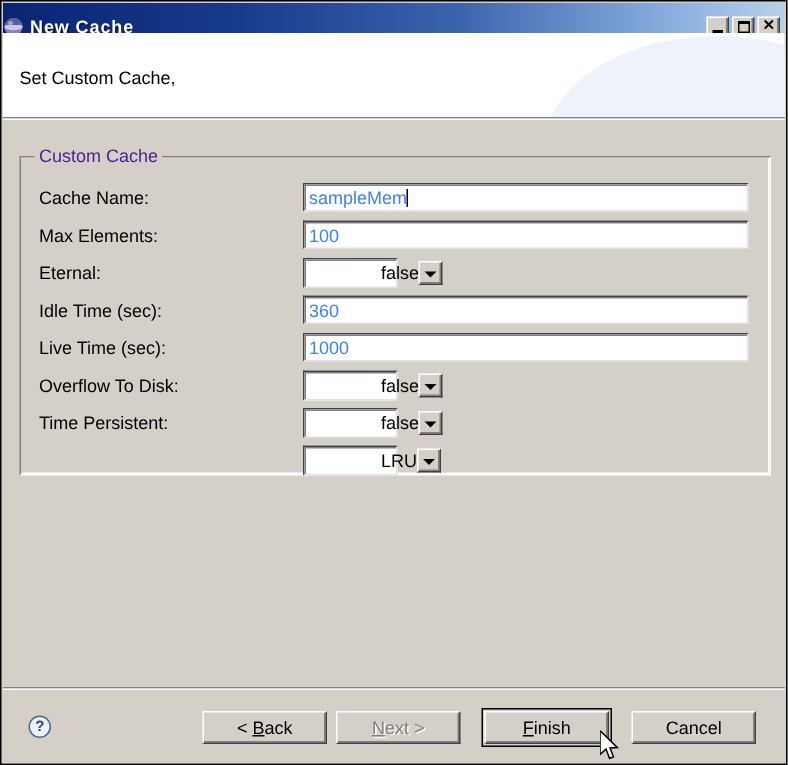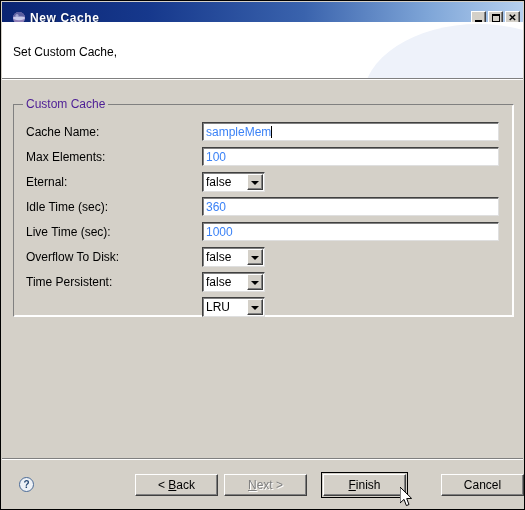--- a/index.html
+++ b/index.html
@@ -22,21 +22,21 @@
   }
   
   .titlebar {
     position: absolute;
     left: 1px; top: 1px;
     width: 521px; height: 32px;
     background: linear-gradient(to right, #0a2472 0%, #16388c 28%, #3a63ad 58%, #7fa6d8 82%, #b6d0ef 100%);
     display: flex;
     align-items: center;
     box-sizing: border-box;
-    padding-left: 10px;
+    padding-left: 0;
   }
   .title-icon {
     width: 14px; height: 14px;
     margin-right: 4px;
     flex: 0 0 auto;
     position: relative;
   }
   .title-text {
     color: #ffffff;
     font-size: 12px;
@@ -210,20 +210,21 @@
     box-sizing: border-box;
     background: #ffffff;
     border-top: 1px solid #404040;
     border-left: 1px solid #404040;
     border-right: 1px solid #dfdfdf;
     border-bottom: 1px solid #dfdfdf;
     box-shadow: inset 1px 1px 0 #808080;
     display: flex;
     align-items: center;
     cursor: default;
+    padding-left: 48px;
   }
   .combo-value {
     font-size: 12px;
     color: #000;
     padding-left: 3px;
     white-space: nowrap;
     flex: 1 1 auto;
   }
   .combo-arrow-btn {
     width: 16px; height: 16px;
@@ -430,21 +431,21 @@
     </div>
 
     <div class="btn disabled" style="left:222px;">
       <span class="u">N</span><span>ext</span><span> &gt;</span>
     </div>
 
     <div class="btn default-btn" style="left:319px;">
       <div class="inner"><span class="u">F</span><span>inish</span></div>
     </div>
 
-    <div class="btn" style="left:439px;">Cancel</div>
+    <div class="btn" style="left:419px;">Cancel</div>
   </div>
 
   <div class="cursor">
     <svg width="14" height="22" viewBox="0 0 14 22">
       <polygon points="0,0 0,16 4,12.4 6.4,18.6 9,17.5 6.7,11.6 11.6,11.4" fill="#ffffff" stroke="#000000" stroke-width="1"></polygon>
     </svg>
   </div>
 
 </div>
 

